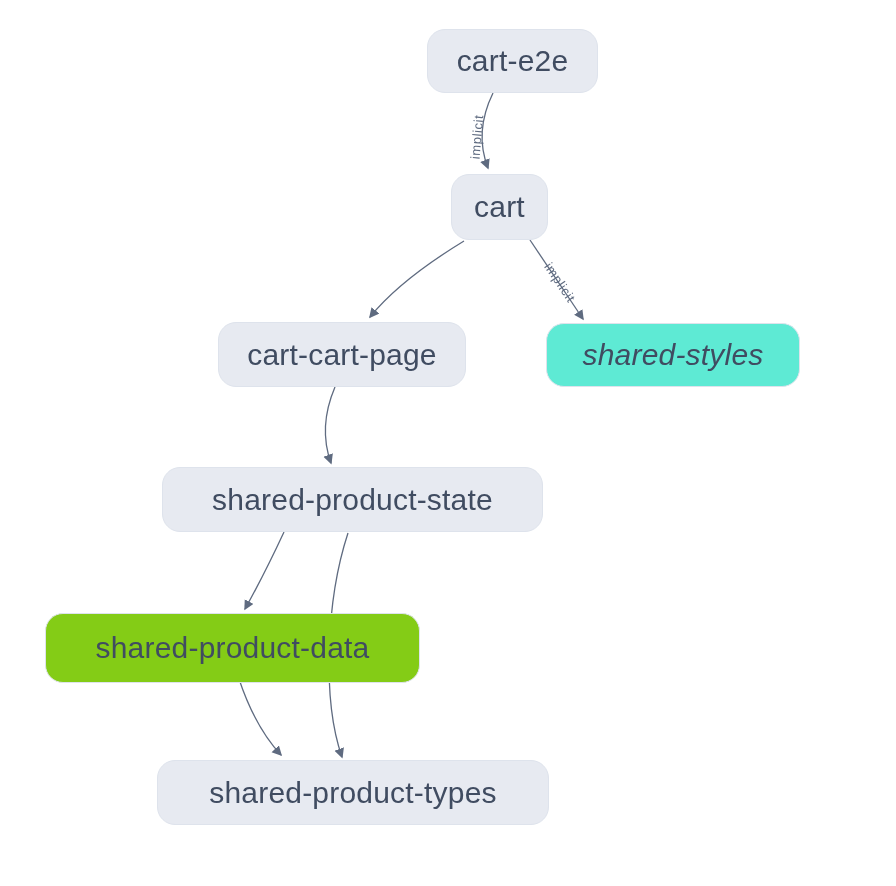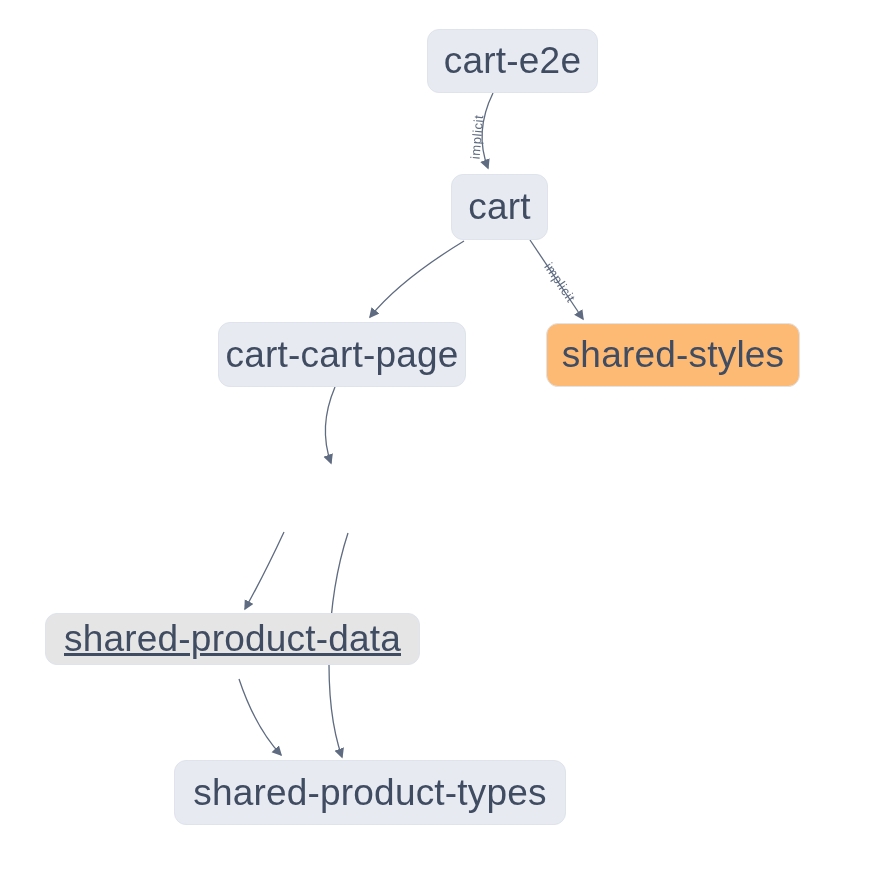--- a/index.html
+++ b/index.html
@@ -29,22 +29,22 @@
     height: 100%;
     z-index: 2;
     pointer-events: none;
   }
   .graph-node {
     position: absolute;
     box-sizing: border-box;
     display: flex;
     align-items: center;
     justify-content: center;
-    border-radius: 12px;
-    font-size: 37px;
+    border-radius: 18px;
+    font-size: 30px;
     font-weight: 400;
     letter-spacing: 0.2px;
     white-space: nowrap;
     cursor: pointer;
     pointer-events: auto;
     user-select: none;
   }
   .edge-path {
     fill: none;
     stroke-width: 1.3px;
@@ -74,17 +74,18 @@
         <path d="M335,387 Q318,427 331,463" class="edge-path" stroke="#5f6b80" marker-end="url(#arrow)"></path>
         <path d="M284,532 Q264,575 245,609" class="edge-path" stroke="#5f6b80" marker-end="url(#arrow)"></path>
         <path d="M348,533 C326,600 322,700 342,757" class="edge-path" stroke="#5f6b80" marker-end="url(#arrow)"></path>
         <path d="M239,679 Q255,727 281,755" class="edge-path" stroke="#5f6b80" marker-end="url(#arrow)"></path>
       </g>
   </svg>
   <div id="nodes-layer">
       <div class="graph-node" style="left: 427px; top: 29px; width: 171px; height: 64px; background: rgb(231, 234, 241); border: 1px solid rgb(222, 227, 236); color: rgb(64, 76, 97);">cart-e2e</div>
       <div class="graph-node" style="left: 451px; top: 174px; width: 97px; height: 66px; background: rgb(231, 234, 241); border: 1px solid rgb(222, 227, 236); color: rgb(64, 76, 97);">cart</div>
       <div class="graph-node" style="left: 218px; top: 322px; width: 248px; height: 65px; background: rgb(231, 234, 241); border: 1px solid rgb(222, 227, 236); color: rgb(64, 76, 97);">cart-cart-page</div>
-      <div class="graph-node" style="left: 546px; top: 323px; width: 254px; height: 64px; background: #fdba74; border: 1px solid rgb(222, 227, 236); color: rgb(64, 76, 97);">shared-styles</div>
-      <div class="graph-node" style="left: 45px; top: 613px; width: 375px; height: 52px; background: #e5e5e5; border: 1px solid rgb(222, 227, 236); color: rgb(64, 76, 97); text-decoration: underline;">shared-product-data</div>
-      <div class="graph-node" style="left: 157px; top: 760px; width: 392px; height: 65px; background: rgb(231, 234, 241); border: 1px solid rgb(222, 227, 236); color: rgb(64, 76, 97); margin-left: 17px;">shared-product-types</div>
+      <div class="graph-node" style="left: 546px; top: 323px; width: 254px; height: 64px; background: #5eead4; border: 1px solid rgb(222, 227, 236); color: rgb(64, 76, 97); font-style: italic;">shared-styles</div>
+      <div class="graph-node" style="left: 162px; top: 467px; width: 381px; height: 65px; background: rgb(231, 234, 241); border: 1px solid rgb(222, 227, 236); color: rgb(64, 76, 97);">shared-product-state</div>
+      <div class="graph-node" style="left: 45px; top: 613px; width: 375px; height: 70px; background: #84cc16; border: 1px solid rgb(222, 227, 236); color: rgb(64, 76, 97);">shared-product-data</div>
+      <div class="graph-node" style="left: 157px; top: 760px; width: 392px; height: 65px; background: rgb(231, 234, 241); border: 1px solid rgb(222, 227, 236); color: rgb(64, 76, 97);">shared-product-types</div>
     </div>
 </div>
 
 </body></html>

